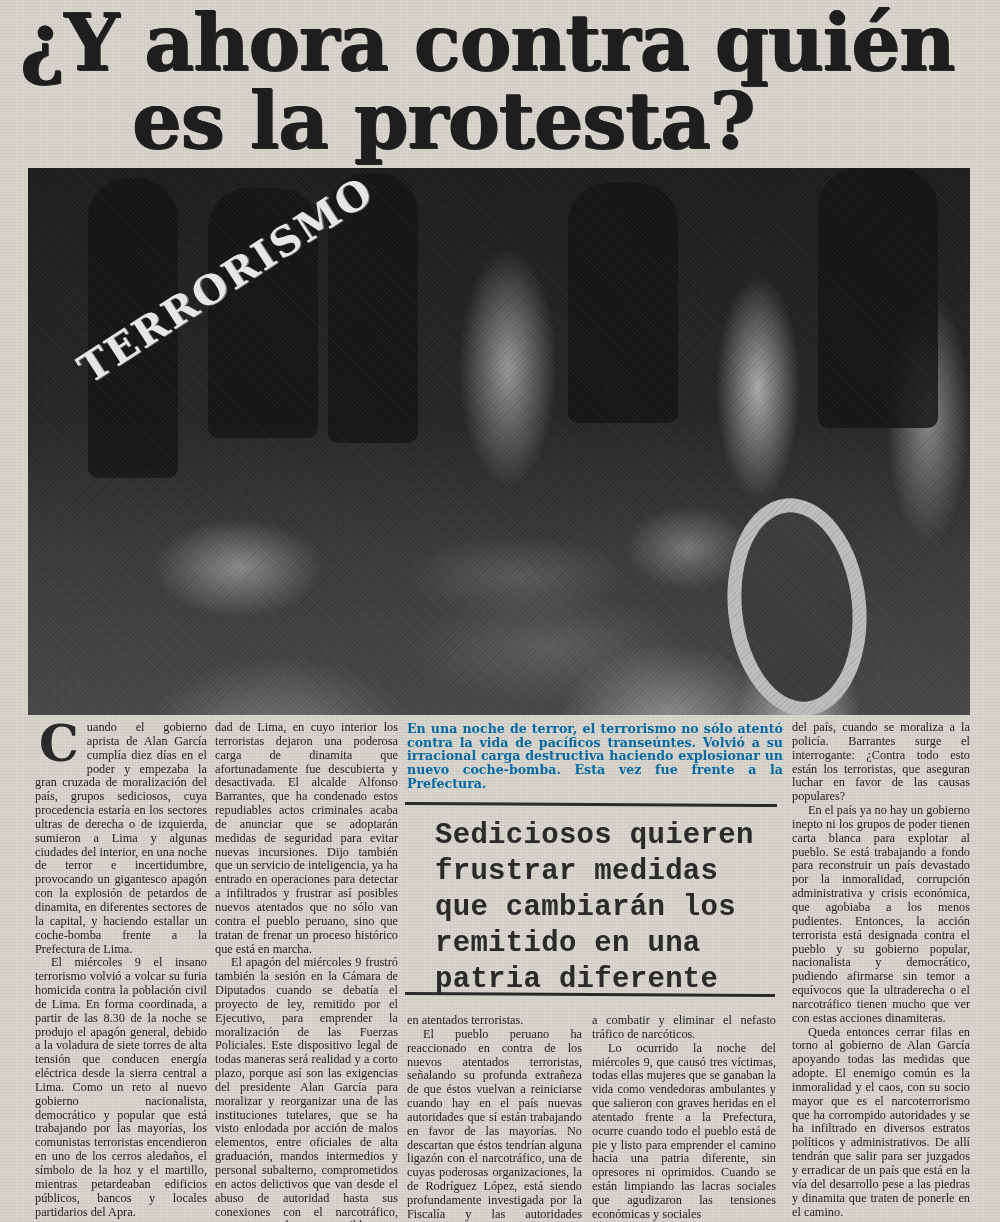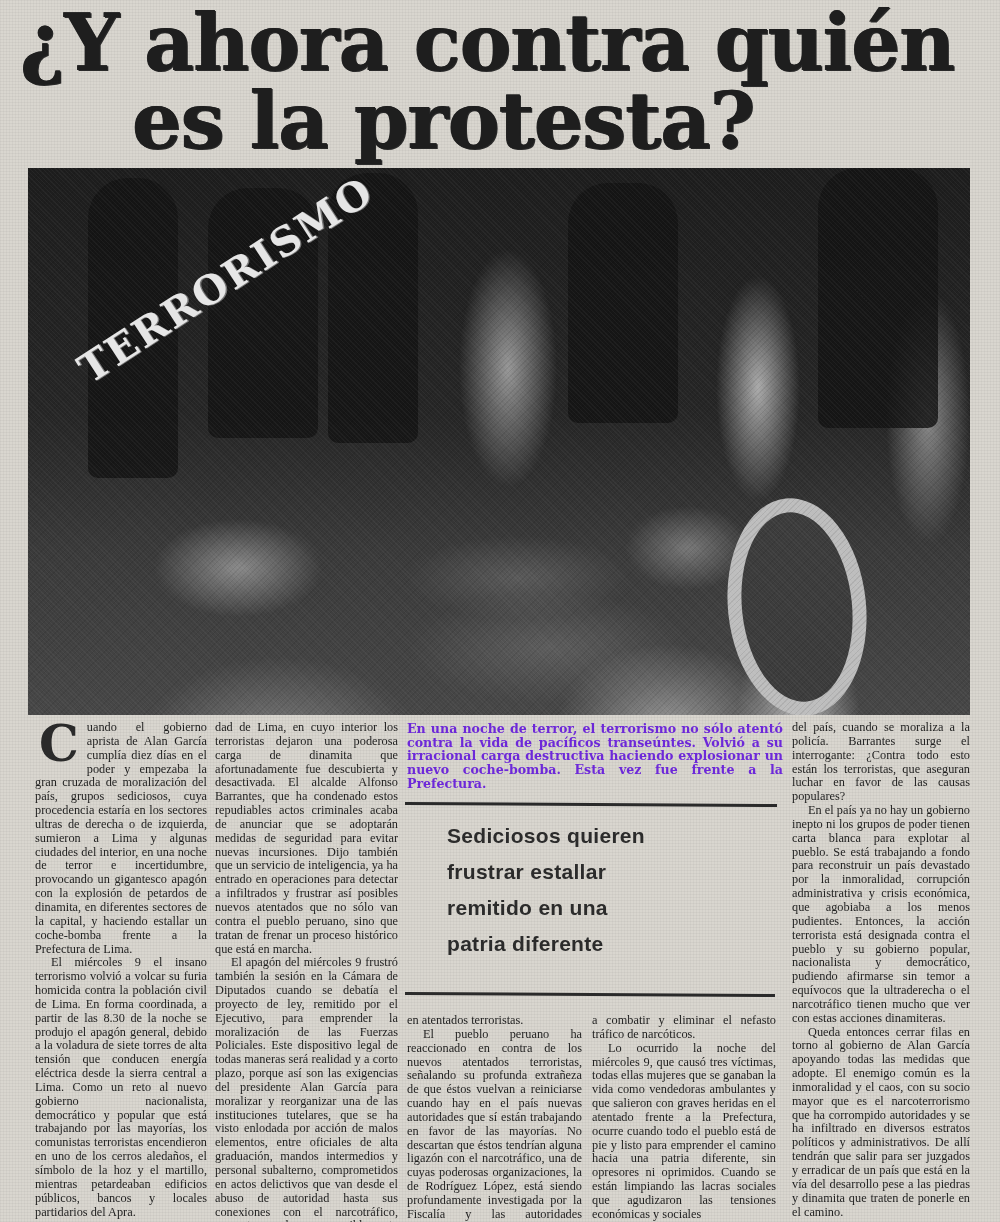--- a/index.html
+++ b/index.html
@@ -156,43 +156,42 @@
     .caption {
       position: absolute;
       left: 407px;
       top: 722px;
       width: 376px;
       font-family: "DejaVu Serif", serif;
       font-weight: 700;
       font-size: 12.6px;
       line-height: 13.7px;
       text-align: justify;
-      color: #6d28d9;
+      color: #0369a1;
     }
 
     .rule {
       position: absolute;
       height: 3px;
       background: #2a2a2a;
     }
     .rule.top { left: 405px; top: 803px; width: 372px; transform: rotate(0.3deg); }
     .rule.bottom { left: 405px; top: 993px; width: 370px; transform: rotate(0.3deg); }
 
     .subhead {
       position: absolute;
       left: 435px;
       top: 818px;
       width: 340px;
-      font-family: Liberation Sans, sans-serif;
+      font-family: Liberation Mono, monospace;
       font-weight: 700;
-      font-size: 21px;
+      font-size: 29px;
       line-height: 36px;
       color: #2b2b2b;
       letter-spacing: 0.3px;
-      margin-left: 12px;
     }
     .subhead span { display: block; white-space: nowrap; }
   </style>
 </head>
 <body>
 
 <div class="paper-grain"></div>
 
 <div class="headline">
   <div class="line1">¿Y ahora contra quién</div>
@@ -221,21 +220,22 @@
 <div class="col col2">
   <p class="no-indent">dad de Lima, en cuyo interior los terroristas dejaron una poderosa carga de dinamita que afortunadamente fue descubierta y desactivada. El alcalde Alfonso Barrantes, que ha condenado estos repudiables actos criminales acaba de anunciar que se adoptarán medidas de seguridad para evitar nuevas incursiones. Dijo también que un servicio de inteligencia, ya ha entrado en operaciones para detectar a infiltrados y frustrar así posibles nuevos atentados que no sólo van contra el pueblo peruano, sino que tratan de frenar un proceso histórico que está en marcha.</p>
   <p>El apagón del miércoles 9 frustró también la sesión en la Cámara de Diputados cuando se debatía el proyecto de ley, remitido por el Ejecutivo, para emprender la moralización de las Fuerzas Policiales. Este dispositivo legal de todas maneras será realidad y a corto plazo, porque así son las exigencias del presidente Alan García para moralizar y reorganizar una de las instituciones tutelares, que se ha visto enlodada por acción de malos elementos, entre oficiales de alta graduación, mandos intermedios y personal subalterno, comprometidos en actos delictivos que van desde el abuso de autoridad hasta sus conexiones con el narcotráfico, secuestro, robos y posiblemente hasta</p>
 </div>
 
 <div class="caption">En una noche de terror, el terrorismo no sólo atentó contra la vida de pacíficos transeúntes. Volvió a su irracional carga destructiva haciendo explosionar un nuevo coche-bomba. Esta vez fue frente a la Prefectura.</div>
 
 <div class="rule top"></div>
 <div class="subhead">
   <span>Sediciosos quieren</span>
-  <span>frustrar estallar</span>
+  <span>frustrar medidas</span>
+  <span>que cambiarán los</span>
   <span>remitido en una</span>
   <span>patria diferente</span>
 </div>
 <div class="rule bottom"></div>
 
 <div class="col col3">
   <p class="no-indent">en atentados terroristas.</p>
   <p>El pueblo peruano ha reaccionado en contra de los nuevos atentados terroristas, señalando su profunda extrañeza de que éstos vuelvan a reiniciarse cuando hay en el país nuevas autoridades que sí están trabajando en favor de las mayorías. No descartan que éstos tendrían alguna ligazón con el narcotráfico, una de cuyas poderosas organizaciones, la de Rodríguez López, está siendo profundamente investigada por la Fiscalía y las autoridades destinadas</p>
 </div>
 

